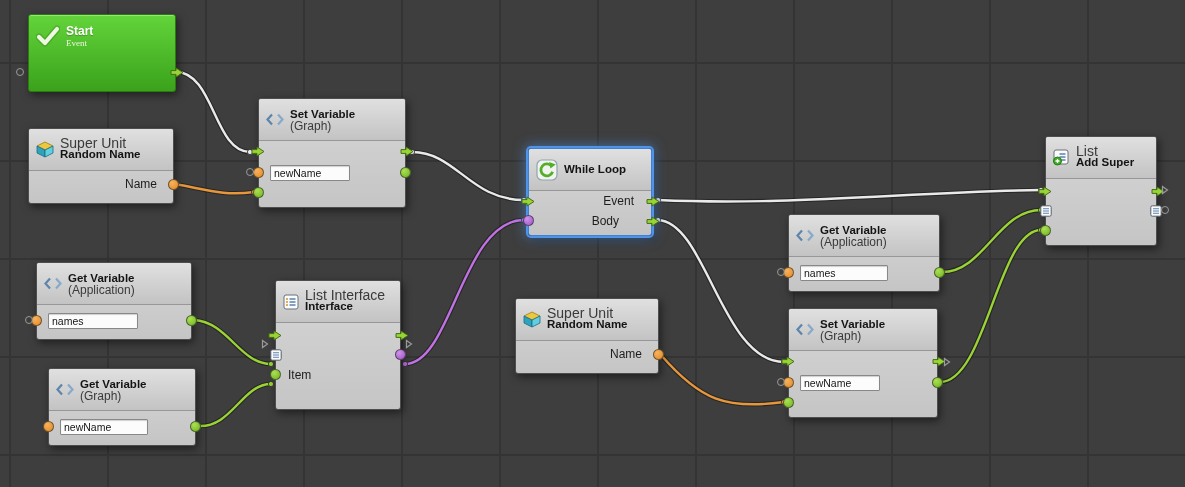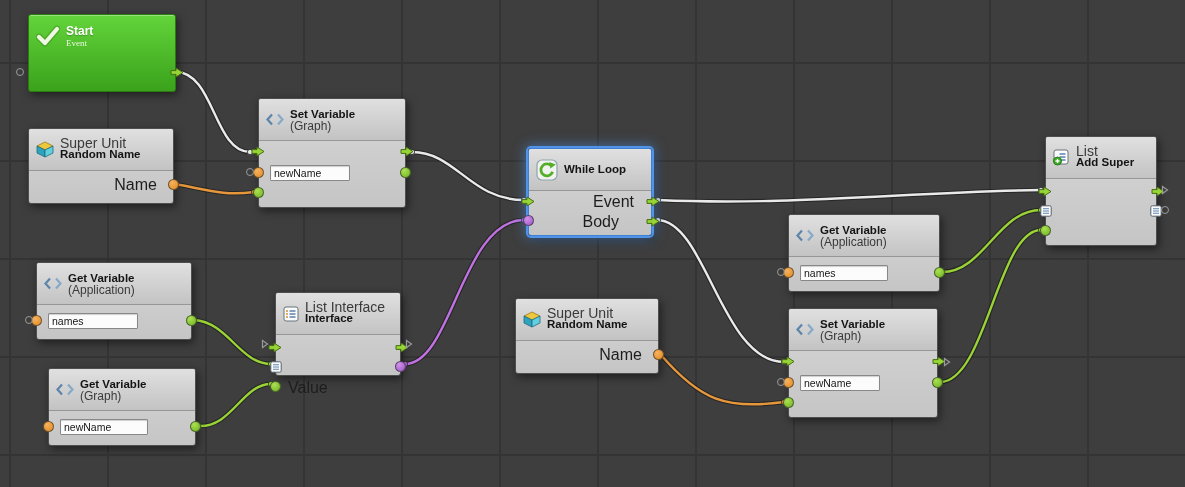--- a/index.html
+++ b/index.html
@@ -34,21 +34,21 @@
     position:absolute; left:0; top:0; right:0; height:42px;
     display:flex; align-items:center; gap:6px; padding:0 7px;
     background:linear-gradient(180deg,#e0e0e0,#c3c3c3);
     border-bottom:1px solid #979797; border-radius:2px 2px 0 0;
   }
   .titles{ display:flex; flex-direction:column; justify-content:center; }
   .kind{ font-size:14px; color:#3a3a3a; line-height:10px; }
   .title{ font-size:11.5px; font-weight:bold; color:#141414; line-height:13px; white-space:nowrap; }
   .subtitle{ font-size:12px; color:#3a3a3a; line-height:10px; }
 
-  .plabel{ position:absolute; font-size:16px; color:#1d1d1d; line-height:13px; }
+  .plabel{ position:absolute; font-size:12px; color:#1d1d1d; line-height:13px; }
 
   .field{
     position:absolute; height:16px; background:#fcfcfc;
     border:1px solid #888; border-radius:1px;
     font-size:10.5px; line-height:12px; color:#151515; padding:1px 3px;
     box-shadow:inset 0 1px 1px rgba(0,0,0,.18); white-space:nowrap; overflow:hidden;
   }
 
   .pc{ position:absolute; width:11px; height:11px; border-radius:50%;
        border:1px solid rgba(35,35,35,.6); z-index:3; }
@@ -242,21 +242,21 @@
       <div class="titles">
         <div class="title">Get Variable</div>
         <div class="subtitle">(Application)</div>
       </div>
     </div>
     <span class="pc orange" style="left:-6px;top:52px"></span>
     <span class="field" style="left:11px;top:50px;width:90px">names</span>
     <span class="pc green" style="right:-6px;top:52px"></span>
   </div>
 
-  <div class="node" style="left:275px;top:292px;width:126px;height:84px">
+  <div class="node" style="left:275px;top:280px;width:126px;height:130px">
     <div class="hdr">
       <svg width="16" height="16" viewBox="0 0 16 16">
         <rect x="1" y="1" width="14" height="14" rx="2" fill="#fbfbfb" stroke="#68727a" stroke-width="1"></rect>
         <circle cx="4" cy="5" r="1" fill="#d8912c"></circle>
           <circle cx="4" cy="8" r="1" fill="#d8912c"></circle>
           <circle cx="4" cy="11" r="1" fill="#d8912c"></circle>
         <path d="M6.5 5 H12.5 M6.5 8 H12.5 M6.5 11 H12.5" stroke="#5b84b0" stroke-width="1.3"></path>
       </svg>
       <div class="titles">
         <div class="kind">List Interface</div>
@@ -268,21 +268,21 @@
       </svg>
     <svg class="parrow" style="right:-9px;top:49px" width="14" height="11" viewBox="0 0 14 11">
         <path d="M1 3.6 H6 V1 L13 5.5 L6 10 V7.4 H1 Z" fill="#97d435" stroke="#476d15" stroke-width="1"></path>
       </svg>
     <svg class="plist" style="left:-6px;top:68px" width="12" height="12" viewBox="0 0 12 12">
       <rect x="0.8" y="0.8" width="10.4" height="10.4" rx="1.5" fill="#fbfbfb" stroke="#55606a" stroke-width="1"></rect>
       <path d="M3 3.8 H9 M3 6 H9 M3 8.2 H9" stroke="#5b84b0" stroke-width="1.1"></path>
     </svg>
     <span class="pc purple" style="right:-6px;top:68px"></span>
     <span class="pc green" style="left:-6px;top:88px"></span>
-    <span class="plabel" style="left:12px;top:88px">Value</span>
+    <span class="plabel" style="left:12px;top:88px">Item</span>
   </div>
 
   <div class="node" style="left:48px;top:368px;width:148px;height:78px">
     <div class="hdr">
       <svg width="18" height="13" viewBox="0 0 18 13">
         <path d="M6 1.5 L1.5 6.5 L6 11.5" fill="none" stroke="#5d84aa" stroke-width="2.2"></path>
         <path d="M12 1.5 L16.5 6.5 L12 11.5" fill="none" stroke="#87a9c9" stroke-width="2.2"></path>
       </svg>
       <div class="titles">
         <div class="title">Get Variable</div>

